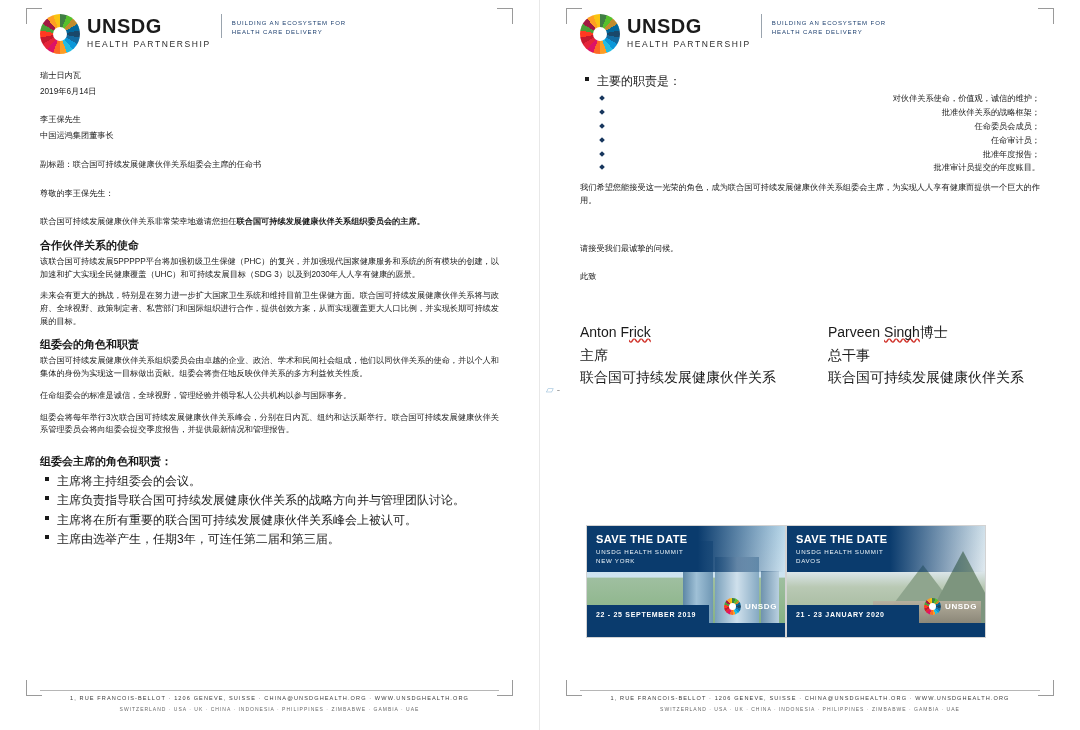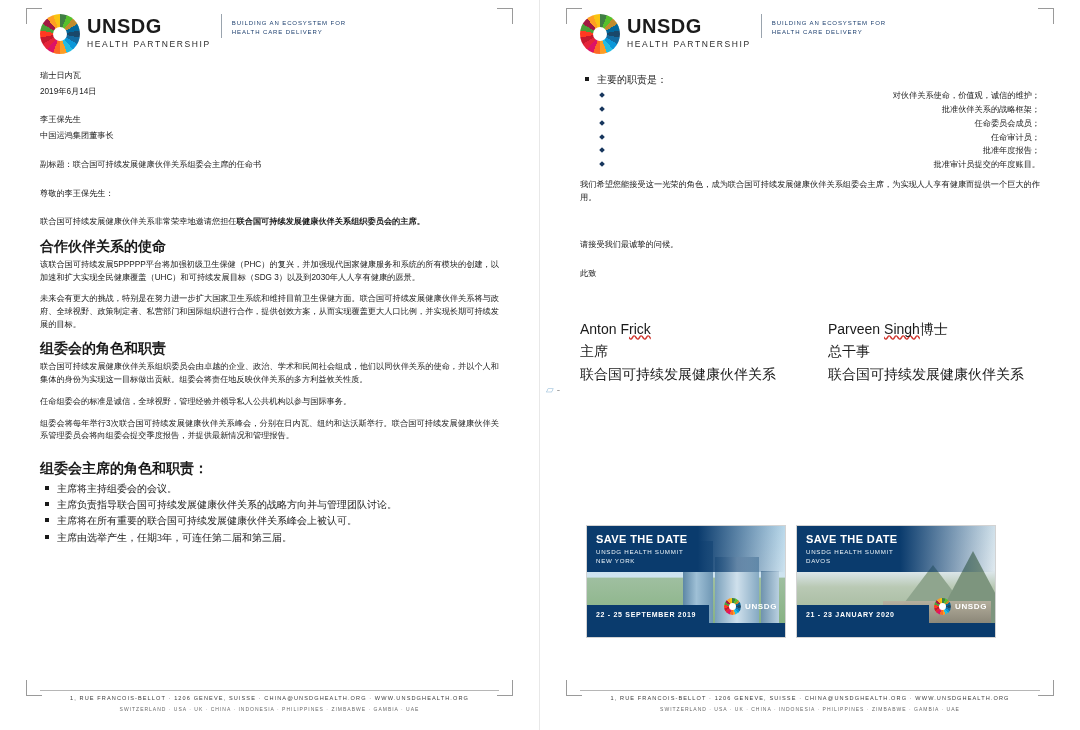--- a/index.html
+++ b/index.html
@@ -60,29 +60,29 @@
     font-size: 6px; letter-spacing: .9px; line-height: 1.55; color: #1c3f6e;
     text-transform: uppercase; max-width: 130px;
   }
 
   
   .body { position: absolute; left: 40px; right: 40px; top: 70px; }
   .body.right { top: 58px; }
   p { margin: 0 0 9px 0; font-size: 8.2px; line-height: 1.55; color: #1a1a1a; text-align: justify; }
   p.tight { margin-bottom: 3px; }
   .bold { font-weight: bold; }
-  .sec { font-size: 14px; font-weight: bold; color: #1a1a1a; margin: 1px 0 3px 0; }
+  .sec { font-size: 11px; font-weight: bold; color: #1a1a1a; margin: 1px 0 3px 0; }
   .gap-s { height: 7px; }
   .gap-m { height: 14px; }
   .gap-l { height: 26px; }
 
   ul.sq { list-style: none; margin: 0 0 0 4px; padding: 0; }
   ul.sq > li {
-    position: relative; padding-left: 13px; font-size: 10px;
-    line-height: 1.62; color: #1a1a1a; font-family: Liberation Serif, serif;
+    position: relative; padding-left: 13px; font-size: 12px;
+    line-height: 1.62; color: #1a1a1a;
   }
   ul.sq > li::before {
     content: ""; position: absolute; left: 1px; top: 5px;
     width: 4px; height: 4px; background: #1a1a1a;
   }
   ul.dia { list-style: none; margin: 1px 0 0 18px; padding: 0; text-align: right; }
   ul.dia > li {
     position: relative; padding-left: 14px; font-size: 8.2px;
     line-height: 1.68; color: #1a1a1a;
   }
@@ -91,21 +91,21 @@
     width: 4px; height: 4px; background: #17365d; transform: rotate(45deg);
   }
 
   
   .sigs { display: flex; gap: 52px; margin-top: 2px; }
   .sig { font-size: 14px; line-height: 1.62; color: #1a1a1a; }
   .sig .nm { color: #1a1a1a; }
   .sig .nm .sp { text-decoration: underline wavy #d0342c; text-decoration-skip-ink: none; }
 
   
-  .cards { position: absolute; left: 46px; right: 40px; bottom: 92px; display: flex; gap: 10px; }
+  .cards { position: absolute; left: 46px; right: 40px; bottom: 92px; display: flex; }
   .card {
     position: relative; width: 200px; height: 113px; overflow: hidden;
     border: 1px solid #d3d3d3;
   }
   .card.ny { background: linear-gradient(#b9d8ea 0%, #cfe4f0 46%, #9fbfa0 47%, #7fae7a 100%); }
   .card.dv { background: linear-gradient(#cfe0ea 0%, #dfe9ef 40%, #b9c9b4 55%, #94ad8c 100%); }
   .card .band {
     position: absolute; left: 0; top: 0; width: 100%; height: 46px;
     background: linear-gradient(90deg, #0a3b6d 0%, #0a3b6d 56%, rgba(10,59,109,0) 100%);
   }

